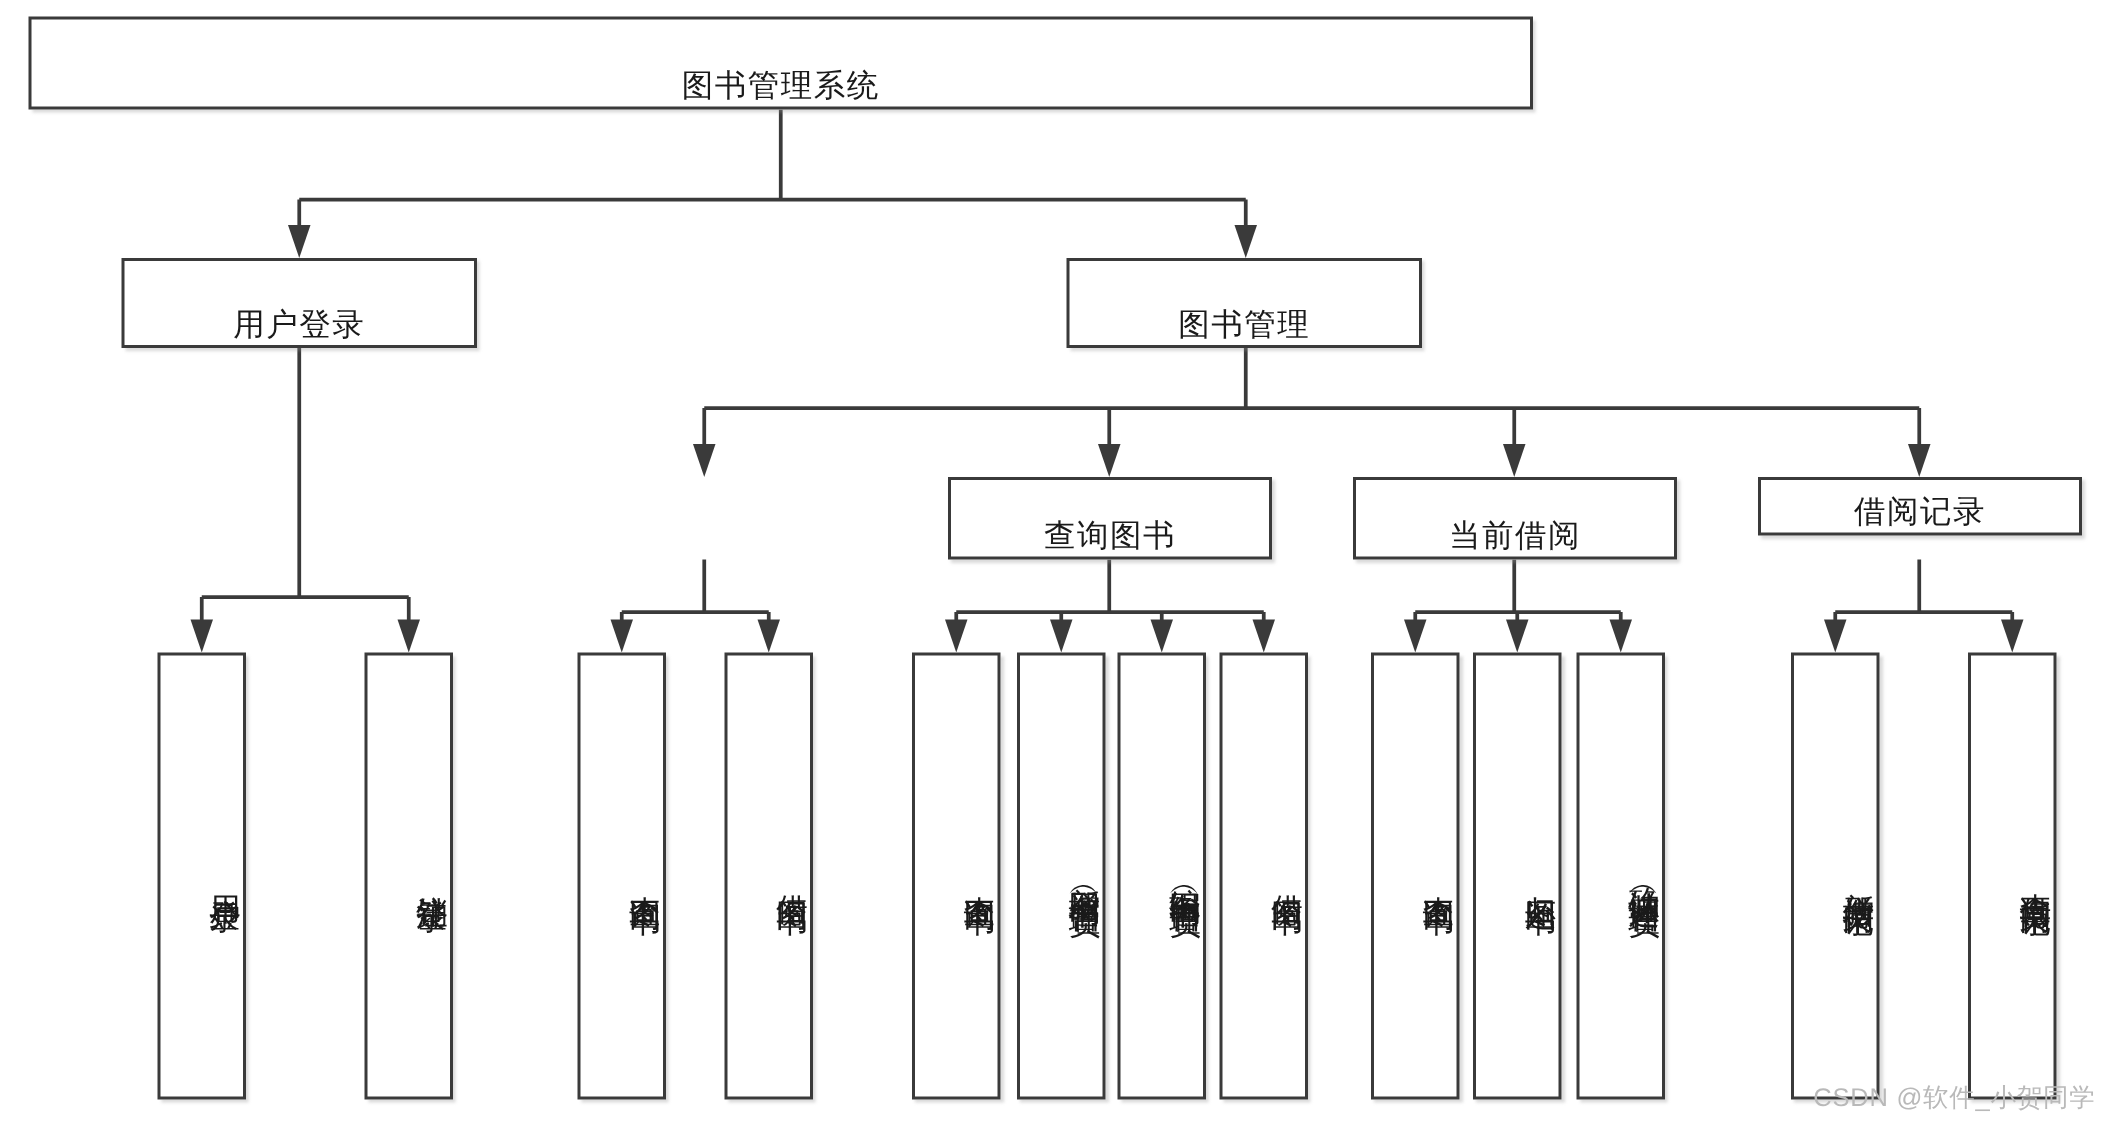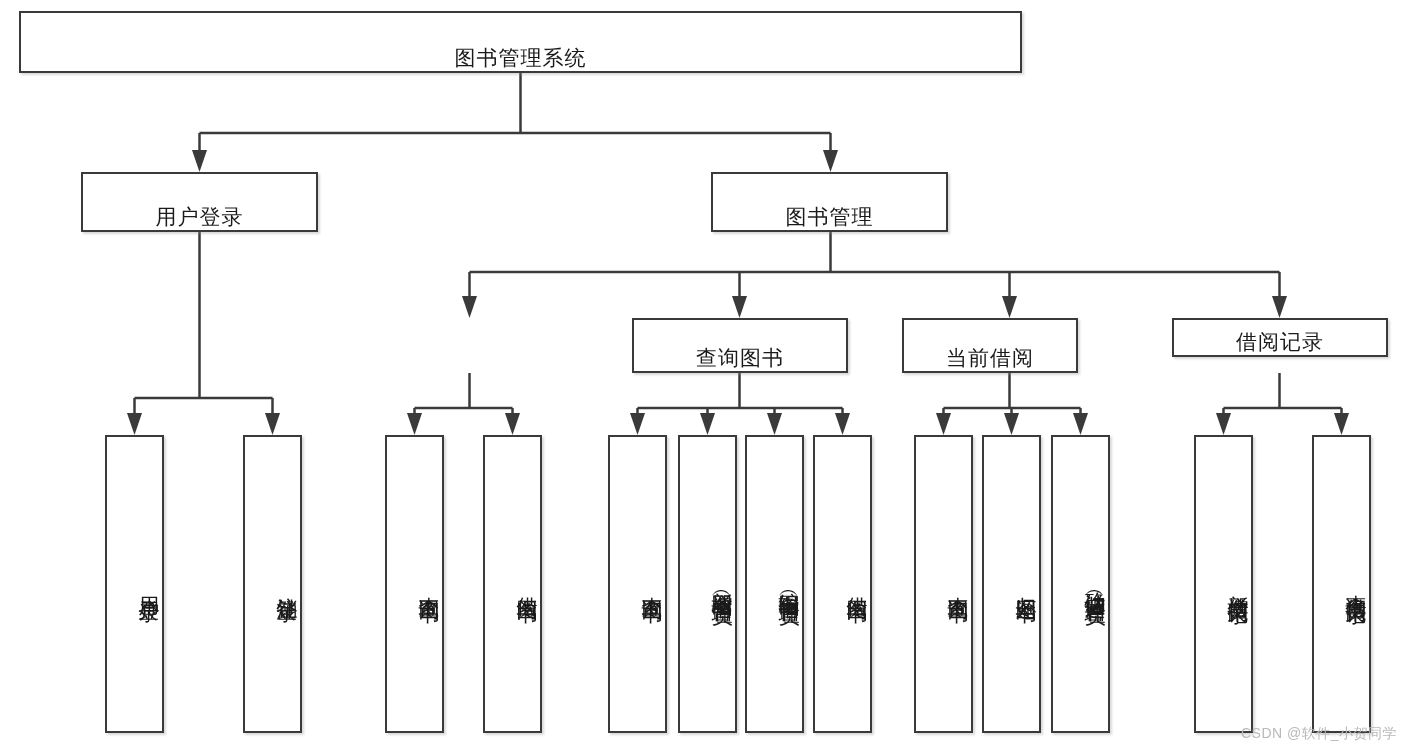--- a/index.html
+++ b/index.html
@@ -57,21 +57,21 @@
   }
   svg#wires path, svg#wires line {
     stroke: #3a3a3a;
     stroke-width: 2.5;
     fill: none;
   }
   .watermark {
     position: absolute;
     right: 8px;
     bottom: 4px;
-    font-size: 14px;
+    font-size: 17px;
     color: #b9b9b9;
     letter-spacing: 0.5px;
     white-space: nowrap;
   }
 </style>
 </head>
 <body>
 
 <div id="canvas">
 
@@ -147,21 +147,21 @@
   <div class="node horiz" style="left:81px; top:172px; width:237px; height:60px;">
     <span>用户登录</span>
   </div>
   <div class="node horiz" style="left:711px; top:172px; width:237px; height:60px;">
     <span>图书管理</span>
   </div>
 
   <div class="node horiz" style="left:632px; top:318px; width:216px; height:55px;">
     <span>查询图书</span>
   </div>
-  <div class="node horiz" style="left:902px; top:318px; width:176px; height:55px;">
+  <div class="node horiz" style="left:902px; top:318px; width:216px; height:55px;">
     <span>当前借阅</span>
   </div>
   <div class="node horiz" style="left:1172px; top:318px; width:216px; height:39px;">
     <span>借阅记录</span>
   </div>
 
   <div class="node vert" style="left:105px; top:435px; width:59px; height:298px;">
     <span class="vtext">用户登录</span>
   </div>
   <div class="node vert" style="left:243px; top:435px; width:59px; height:298px;">

